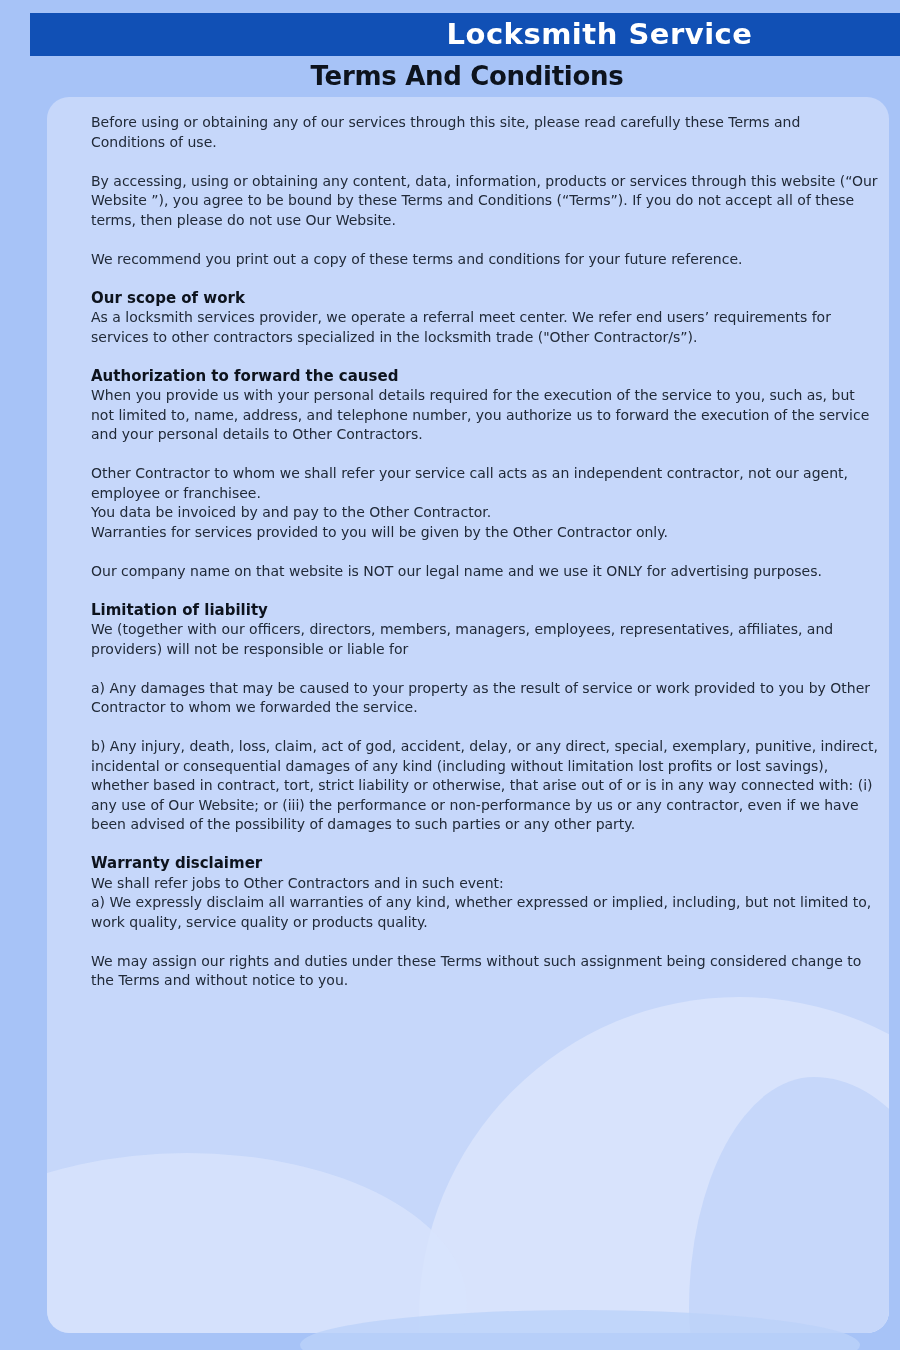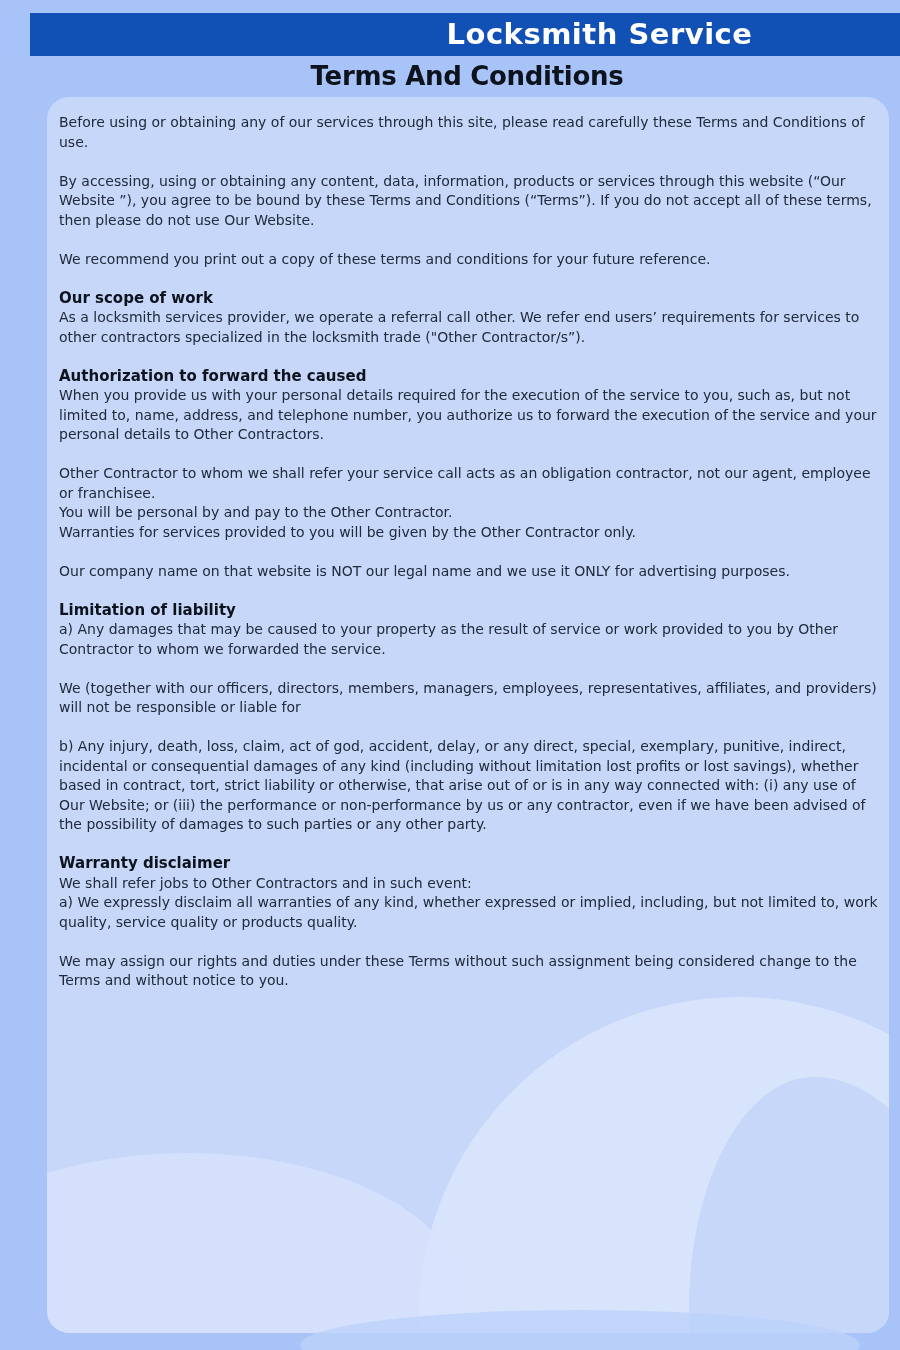--- a/index.html
+++ b/index.html
@@ -29,21 +29,21 @@
   }
   .body-row{display:flex;height:1277px;flex-direction:column;}
   .sidebar{width:265px;background:var(--sidebar-bg);position:relative;overflow:hidden;flex:none;}
   .content-col{flex:1;position:relative;background:var(--page-bg);}
   .subtitle{
     margin:0;height:41px;line-height:41px;text-align:center;
     font-size:26px;font-weight:800;color:var(--heading-color);letter-spacing:-.3px;
   }
   .panel{
     position:absolute;left:17px;right:15px;top:41px;bottom:0;
-    background:var(--panel-bg);border-radius:22px;overflow:hidden;
+    background:var(--panel-bg);border-radius:22px;overflow:hidden;padding-left:32px;
   }
   .blob1{position:absolute;right:-170px;top:900px;width:640px;height:640px;border-radius:50%;background:var(--panel-blob);}
   .blob2{position:absolute;left:-140px;bottom:-120px;width:560px;height:300px;border-radius:50%;background:var(--panel-blob);opacity:.8;}
   .blob3{position:absolute;right:-60px;top:980px;width:260px;height:420px;border-radius:48% 52% 40% 60%/55% 45% 55% 45%;background:var(--panel-bg);}
   .text{position:relative;z-index:1;padding:16px 11px 0 12px;font-size:14px;line-height:19.5px;color:var(--text-color);}
   .text p{margin:0 0 19.5px;}
   .text .group{margin:0 0 19.5px;}
   .text .line{margin:0;}
   .sec-h{margin:0;font-size:15px;line-height:19.5px;font-weight:bold;color:var(--heading-color);}
   
@@ -202,35 +202,35 @@
         <div class="blob3"></div>
         <div class="blob2"></div>
 
         <div class="text">
 
           <p>Before using or obtaining any of our services through this site, please read carefully these Terms and Conditions of use.</p>
           <p>By accessing, using or obtaining any content, data, information, products or services through this website (“Our Website ”), you agree to be bound by these Terms and Conditions (“Terms”). If you do not accept all of these terms, then please do not use Our Website.</p>
           <p>We recommend you print out a copy of these terms and conditions for your future reference.</p>
 
           <h3 class="sec-h">Our scope of work</h3>
-          <p>As a locksmith services provider, we operate a referral call other. We refer end users’ requirements for services to other contractors specialized in the locksmith trade ("Other Contractor/s”).</p>
+          <p>As a locksmith services provider, we operate a referral meet center. We refer end users’ requirements for services to other contractors specialized in the locksmith trade ("Other Contractor/s”).</p>
 
           <h3 class="sec-h">Authorization to forward the caused</h3>
           <p>When you provide us with your personal details required for the execution of the service to you, such as, but not limited to, name, address, and telephone number, you authorize us to forward the execution of the service and your personal details to Other Contractors.</p>
 
           <div class="group">
-            <div class="line">Other Contractor to whom we shall refer your service call acts as an obligation contractor, not our agent, employee or franchisee.</div>
-            <div class="line">You will be personal by and pay to the Other Contractor.</div>
+            <div class="line">Other Contractor to whom we shall refer your service call acts as an independent contractor, not our agent, employee or franchisee.</div>
+            <div class="line">You data be invoiced by and pay to the Other Contractor.</div>
             <div class="line">Warranties for services provided to you will be given by the Other Contractor only.</div>
           </div>
           <p>Our company name on that website is NOT our legal name and we use it ONLY for advertising purposes.</p>
 
           <h3 class="sec-h">Limitation of liability</h3>
+          <p>We (together with our officers, directors, members, managers, employees, representatives, affiliates, and providers) will not be responsible or liable for</p>
           <p>a) Any damages that may be caused to your property as the result of service or work provided to you by Other Contractor to whom we forwarded the service.</p>
-          <p>We (together with our officers, directors, members, managers, employees, representatives, affiliates, and providers) will not be responsible or liable for</p>
           <p>b) Any injury, death, loss, claim, act of god, accident, delay, or any direct, special, exemplary, punitive, indirect, incidental or consequential damages of any kind (including without limitation lost profits or lost savings), whether based in contract, tort, strict liability or otherwise, that arise out of or is in any way connected with: (i) any use of Our Website; or (iii) the performance or non-performance by us or any contractor, even if we have been advised of the possibility of damages to such parties or any other party.</p>
 
           <h3 class="sec-h">Warranty disclaimer</h3>
           <div class="group">
             <div class="line">We shall refer jobs to Other Contractors and in such event:</div>
             <div class="line">a) We expressly disclaim all warranties of any kind, whether expressed or implied, including, but not limited to, work quality, service quality or products quality.</div>
           </div>
 
           <p>We may assign our rights and duties under these Terms without such assignment being considered change to the Terms and without notice to you.</p>
 

